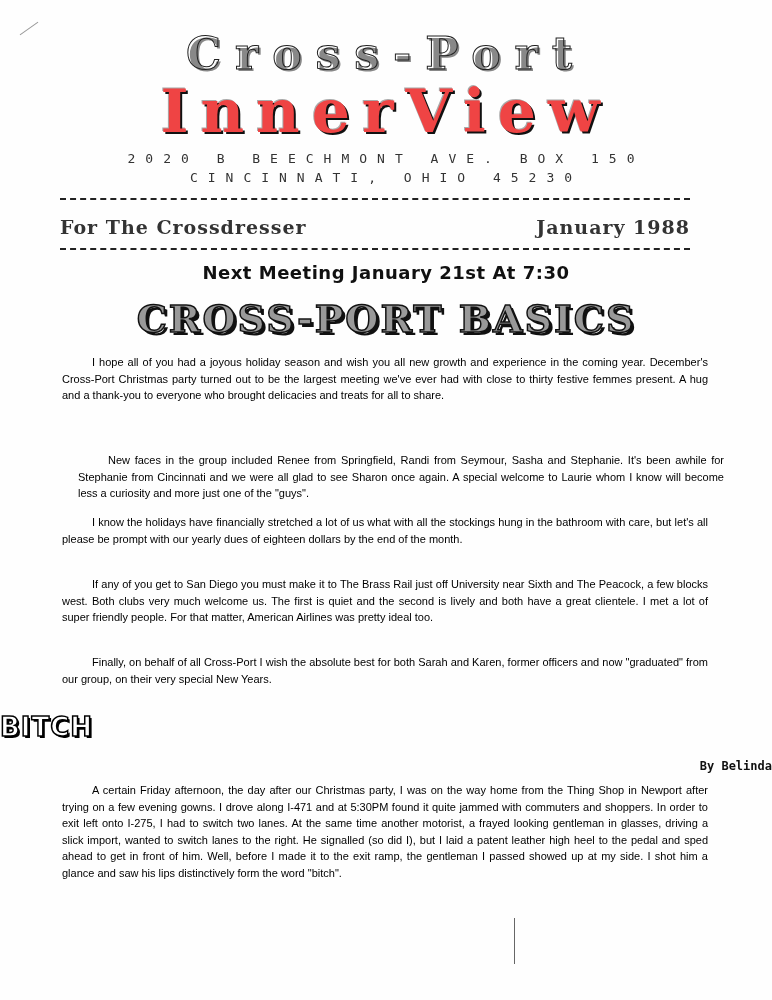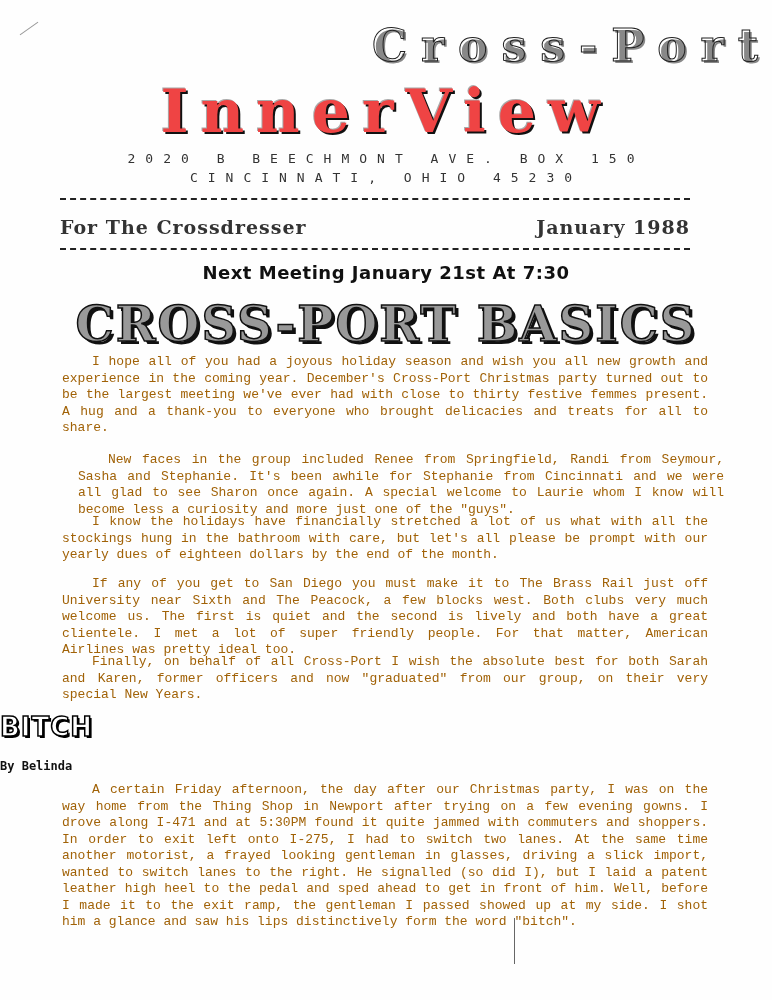--- a/index.html
+++ b/index.html
@@ -6,21 +6,21 @@
     body {
       width: 772px; height: 1000px;
       background: #fefefe;
       position: relative;
       overflow: hidden;
       color: #111;
       font-family: "DejaVu Sans Mono", monospace;
     }
     .abs { position: absolute; }
     .mast-top {
-      left: 0; width: 772px; top: 20px; text-align: right;
+      left: 0; width: 772px; top: 28px; text-align: center;
       font-family: "DejaVu Serif", serif;
       font-size: 44px; letter-spacing: 14px;
       color: #333;
       -webkit-text-stroke: 1px #222;
       color: transparent;
       text-shadow: 2px 2px 0 #888;
       font-weight: bold;
     }
     .mast-main {
       left: 0; width: 772px; top: 76px; text-align: center;
@@ -49,43 +49,43 @@
     .issue-bar .left span { margin-right: 28px; }
     .meeting {
       left: 0; width: 772px; top: 262px; text-align: center;
       font-family: "DejaVu Sans", sans-serif;
       font-size: 18px; font-weight: bold; color: #111;
       letter-spacing: 0.5px;
     }
     .banner {
       left: 0; width: 772px; top: 296px; text-align: center;
       font-family: "DejaVu Serif", serif;
-      font-size: 48px; font-weight: bold; letter-spacing: 2px;
+      font-size: 38px; font-weight: bold; letter-spacing: 2px;
       color: #999;
       -webkit-text-stroke: 1.5px #111;
       text-shadow: 3px 3px 0 #111;
     }
     .para {
       left: 62px; width: 646px;
-      font-family: Liberation Mono, monospace;
-      font-size: 13px; line-height: 16.5px;
+      font-family: Liberation Sans, sans-serif;
+      font-size: 11px; line-height: 16.5px;
       text-align: justify;
-      color: #a16207;
+      color: #000000;
     }
     .para .indent { display: inline-block; width: 30px; }
     .sub-title {
       left: 0; width: 772px; top: 712px; text-align: left;
       font-family: "DejaVu Sans", sans-serif;
       font-size: 26px; font-weight: bold; letter-spacing: 1px;
       color: #fff;
       -webkit-text-stroke: 1.5px #000;
       text-shadow: 2px 2px 0 #000;
     }
     .byline {
-      left: 0; width: 772px; top: 759px; text-align: left;
+      left: 0; width: 772px; top: 759px; text-align: right;
       font-family: "DejaVu Sans Mono", monospace;
       font-size: 12px; font-weight: bold; color: #111;
     }
     .scratch {
       left: 18px; top: 28px; width: 22px; height: 1px;
       background: #999; transform: rotate(-35deg);
     }
     .vmark {
       left: 514px; top: 918px; width: 1px; height: 46px;
       background: #666;

